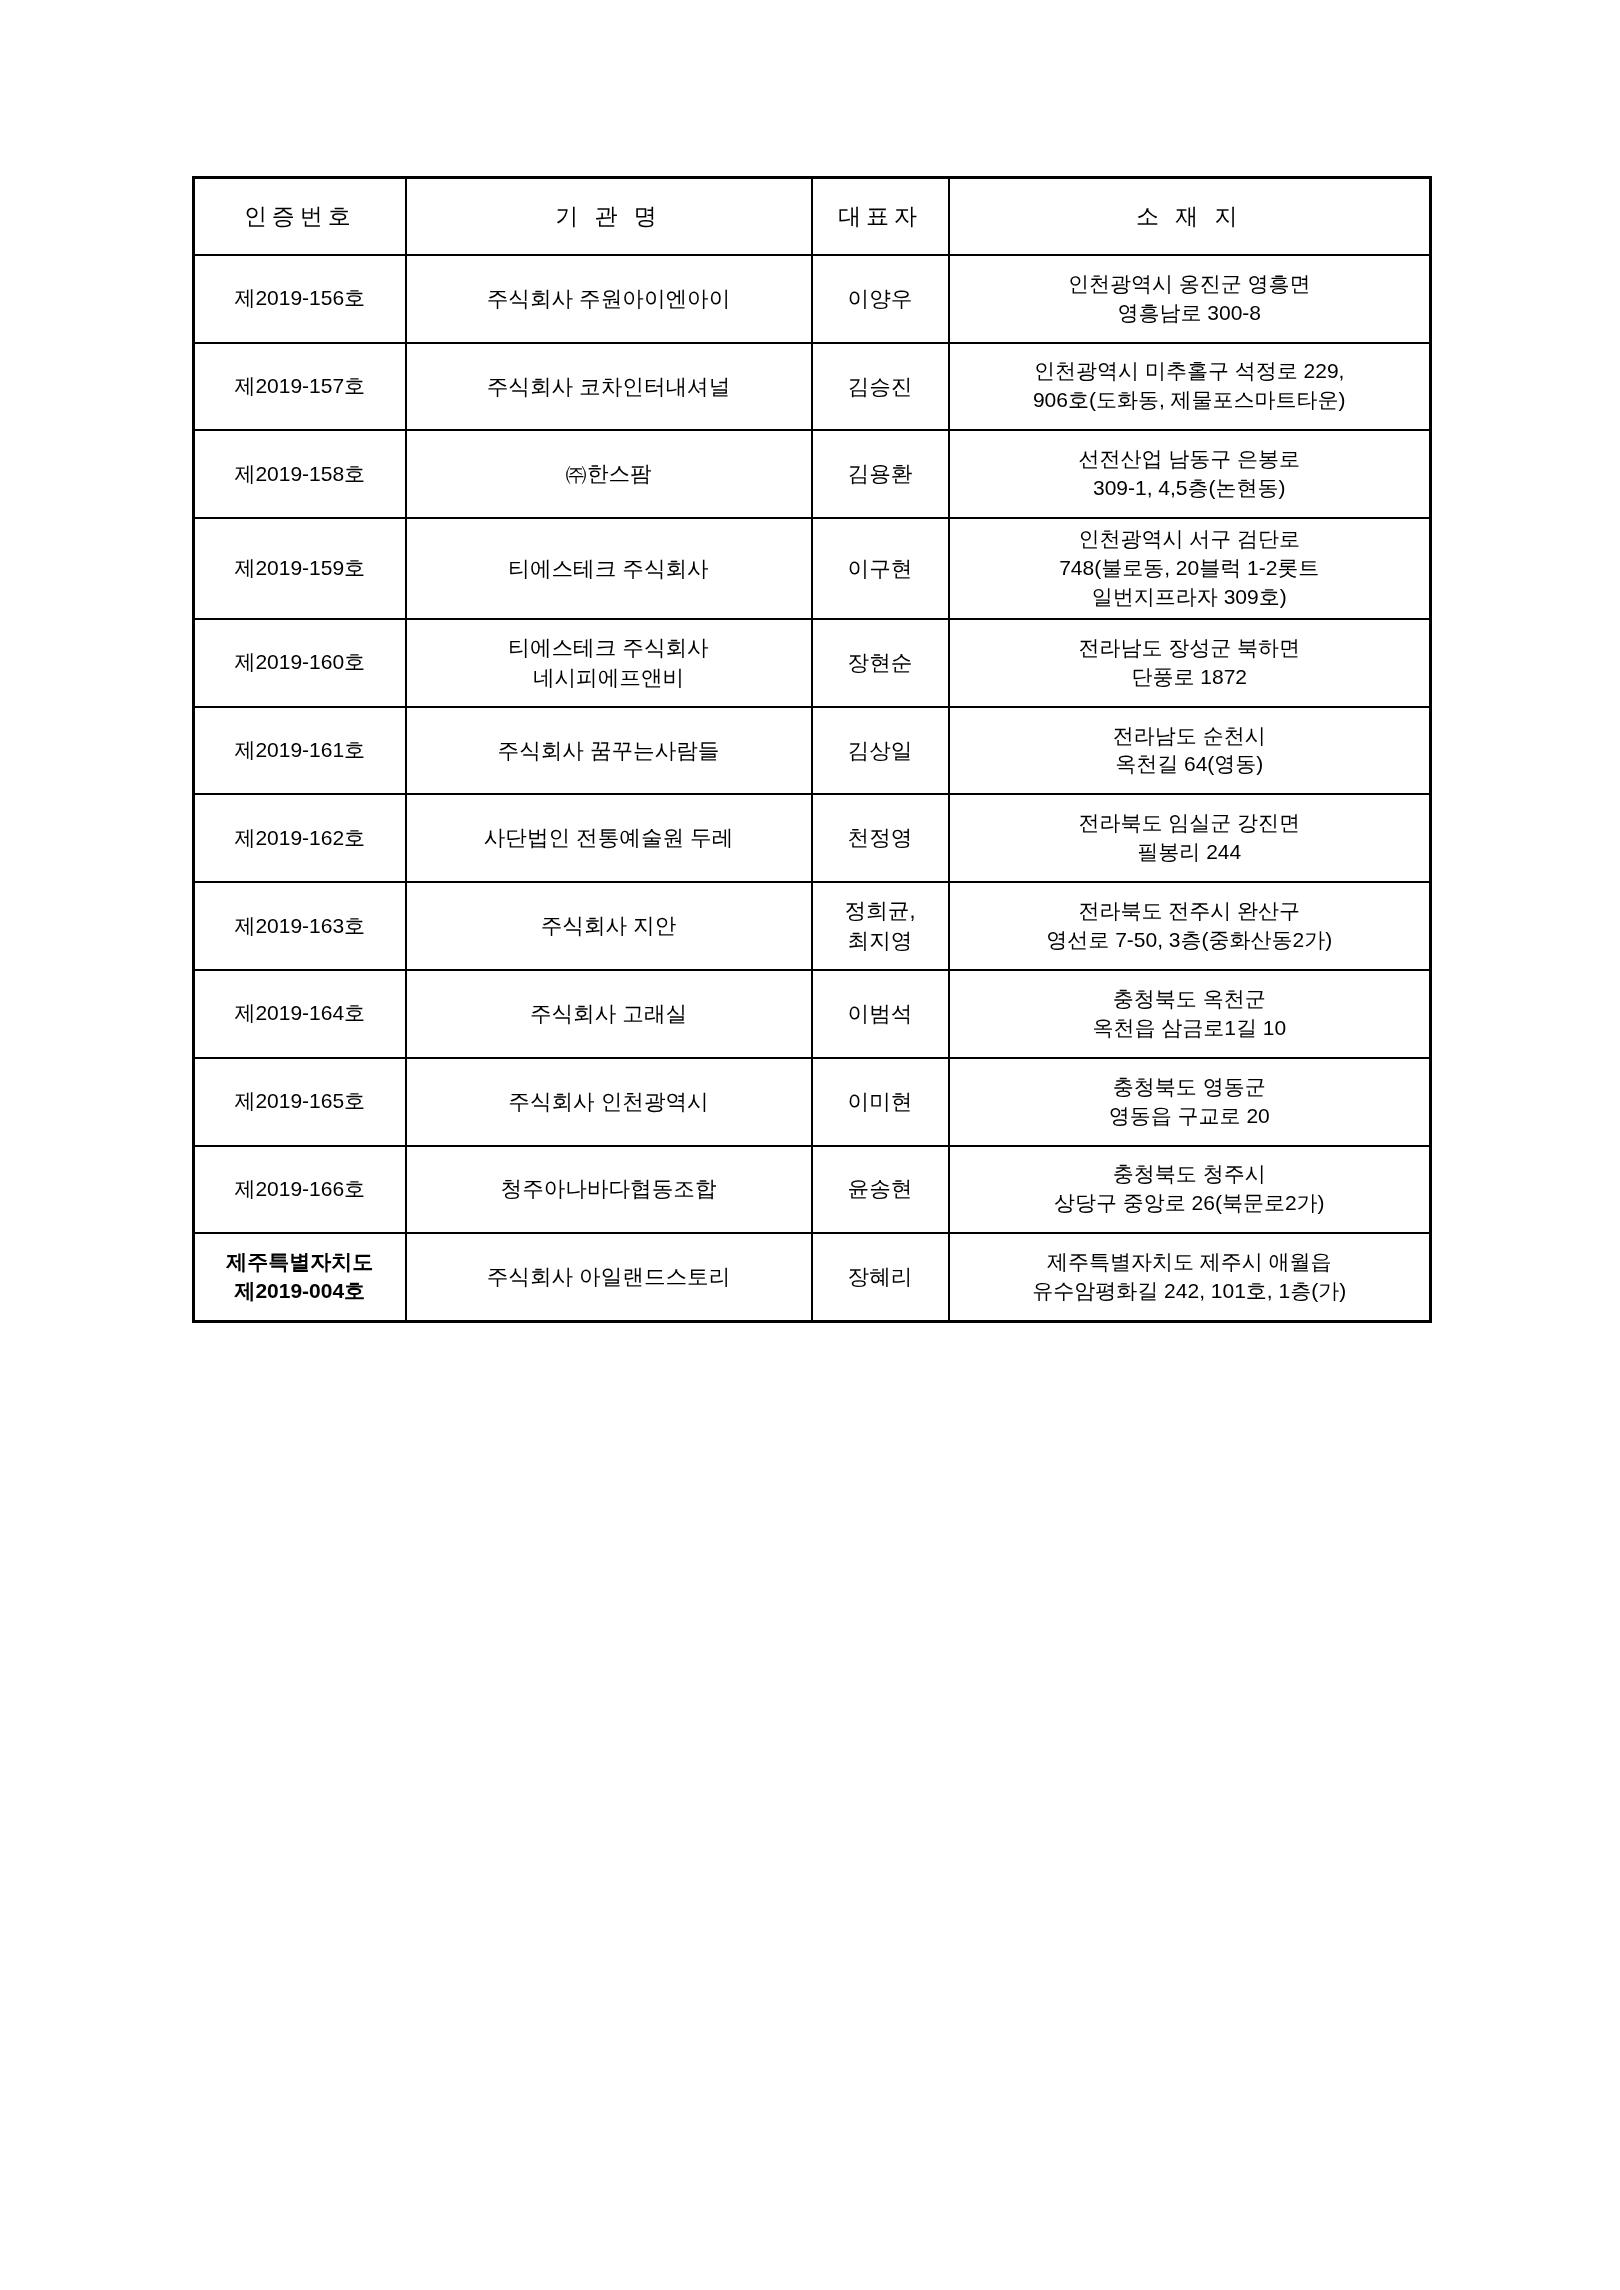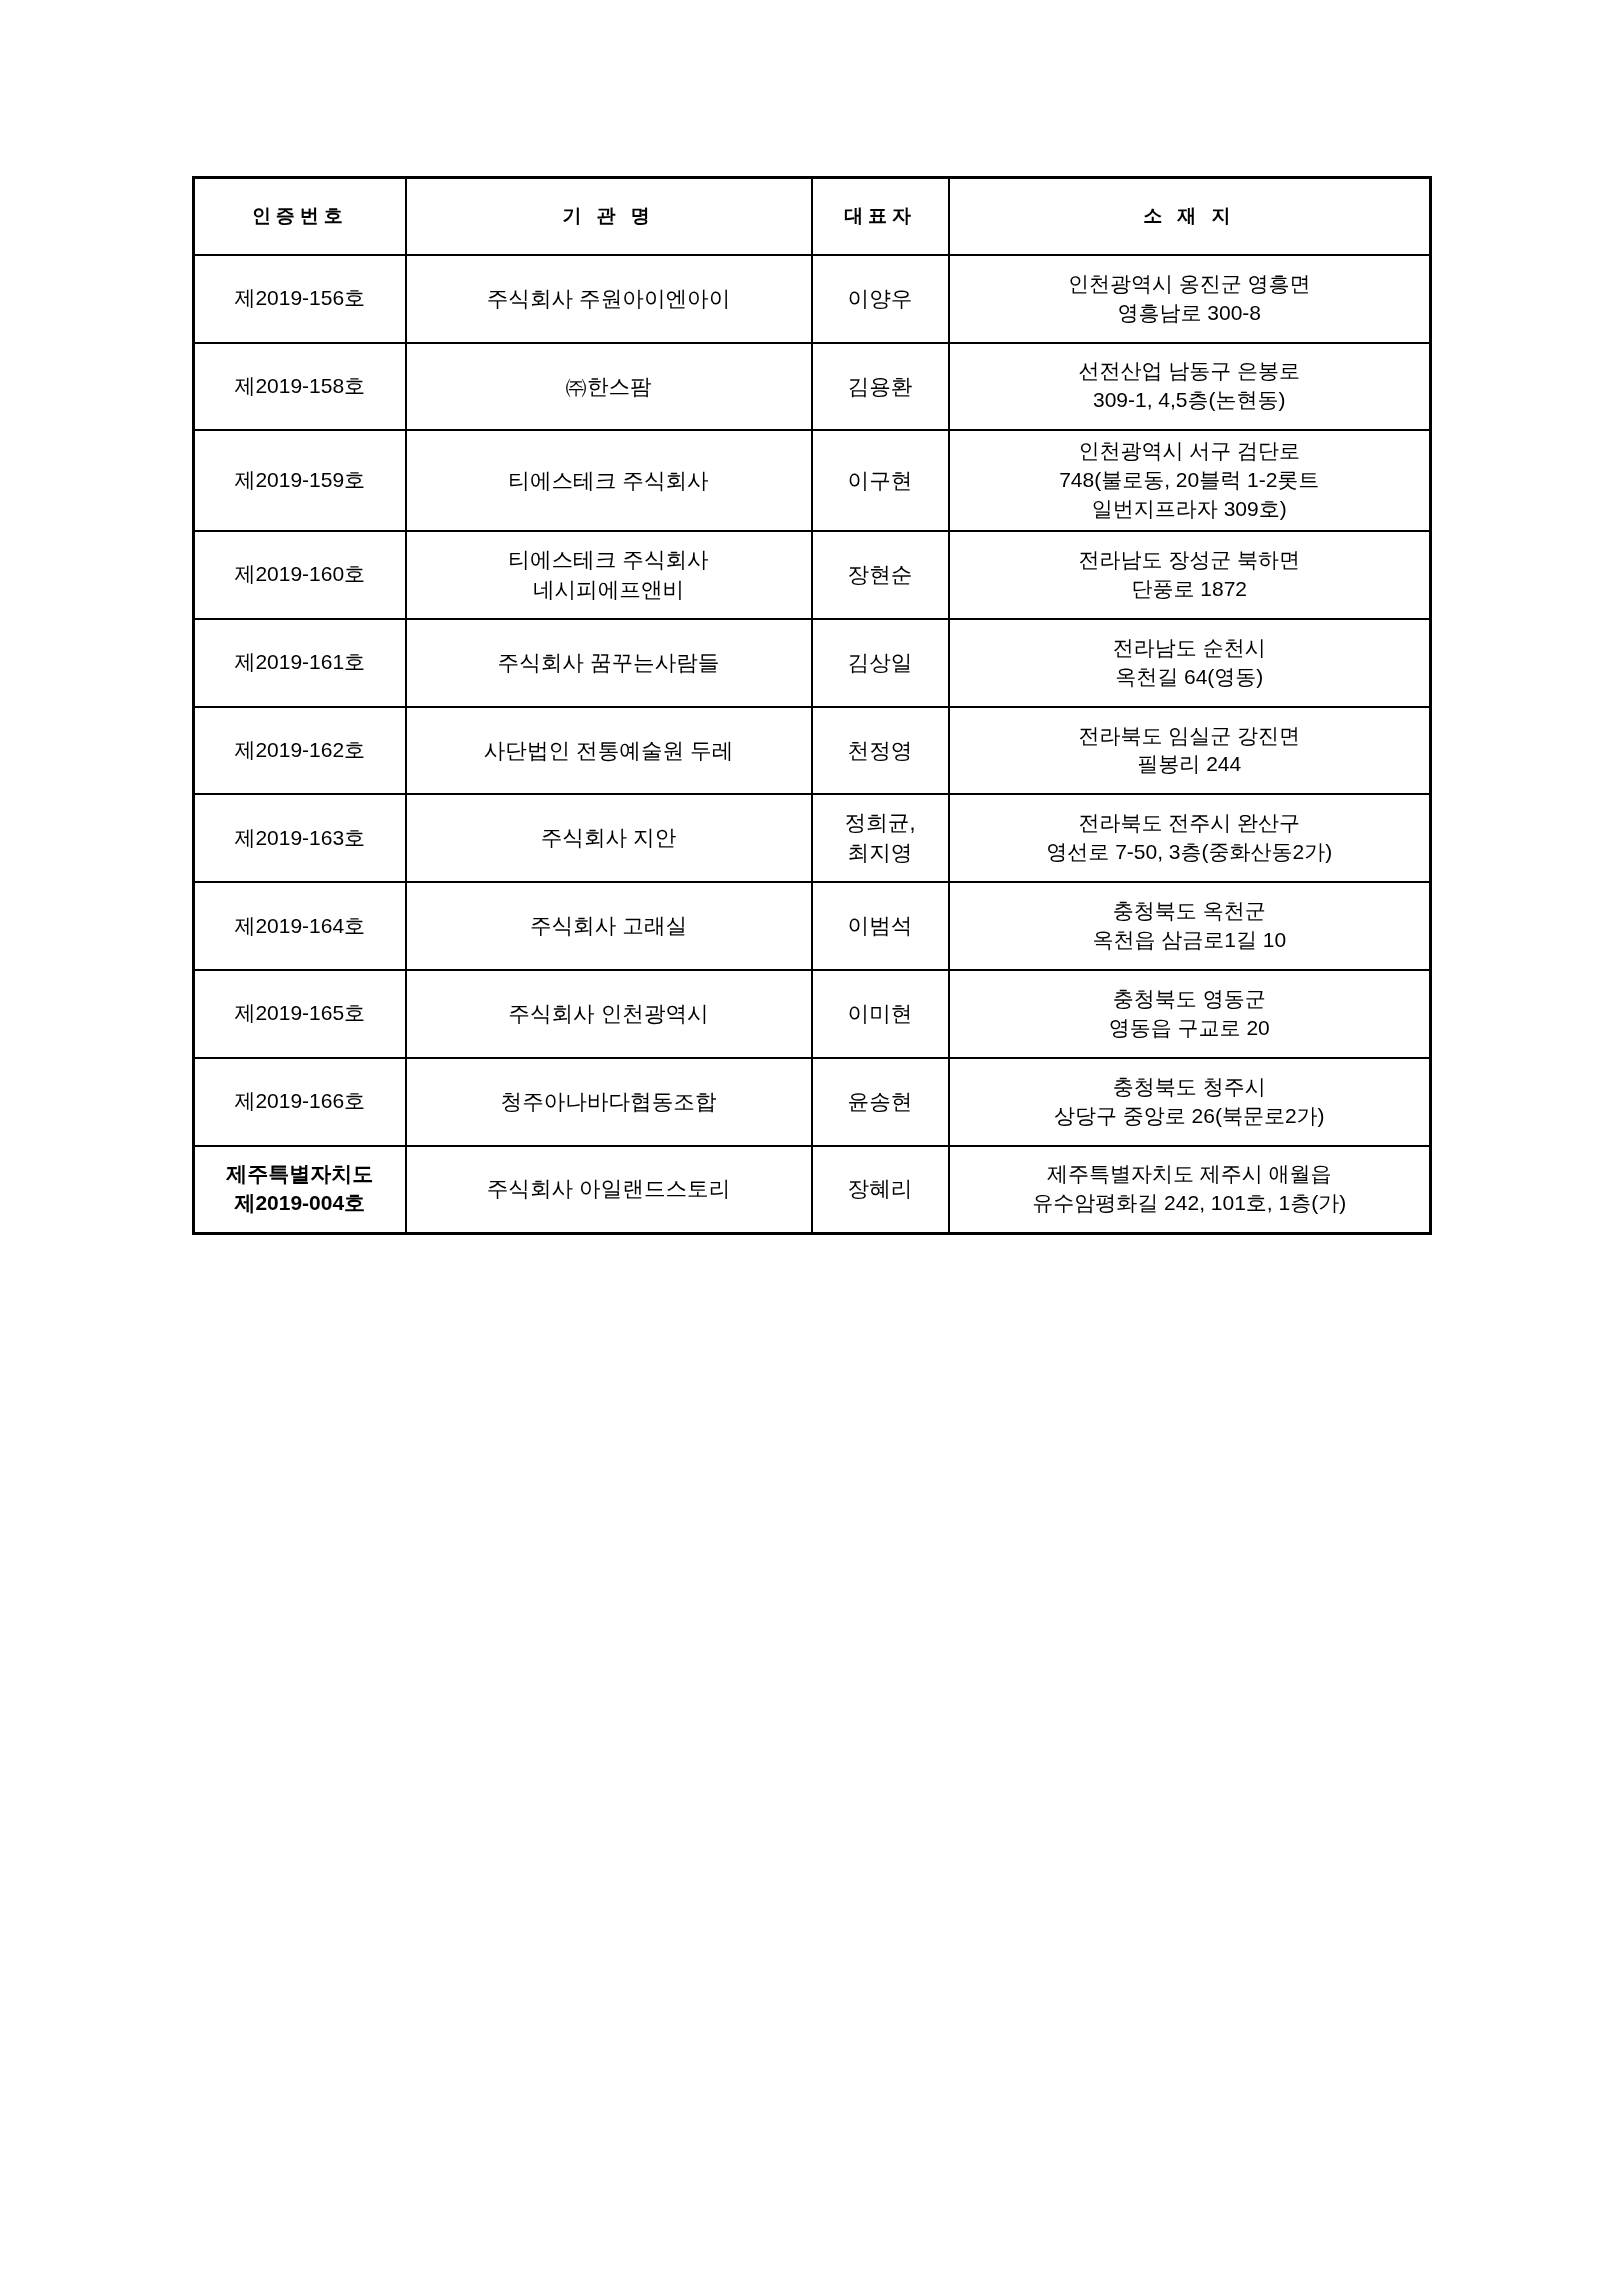--- a/index.html
+++ b/index.html
@@ -43,22 +43,22 @@
   table.cert-table td {
     border: 2px solid #000000;
     text-align: center;
     vertical-align: middle;
     padding: 5.9px 3.9px;
     line-height: 1.38;
     word-break: keep-all;
   }
   table.cert-table thead th {
     height: 63px;
-    font-size: 19px;
-    font-weight: bold;
+    font-size: 23px;
+    font-weight: normal;
     letter-spacing: 4.9px;
   }
   table.cert-table tbody td {
     height: 74px;
     font-size: 21.6px;
     font-weight: normal;
   }
   table.cert-table tbody td.num {
     font-size: 21px;
   }
@@ -111,20 +111,35 @@
             <td class="rep">
               <span class="cell-line">이양우</span>
             </td>
             <td class="addr">
               <span class="cell-line">인천광역시 옹진군 영흥면</span>
               <span class="cell-line">영흥남로 300-8</span>
             </td>
           </tr>
           <tr>
             <td class="num">
+              <span class="cell-line">제2019-157호</span>
+            </td>
+            <td class="name">
+              <span class="cell-line">주식회사 코차인터내셔널</span>
+            </td>
+            <td class="rep">
+              <span class="cell-line">김승진</span>
+            </td>
+            <td class="addr">
+              <span class="cell-line">인천광역시 미추홀구 석정로 229,</span>
+              <span class="cell-line">906호(도화동, 제물포스마트타운)</span>
+            </td>
+          </tr>
+          <tr>
+            <td class="num">
               <span class="cell-line">제2019-158호</span>
             </td>
             <td class="name">
               <span class="cell-line">㈜한스팜</span>
             </td>
             <td class="rep">
               <span class="cell-line">김용환</span>
             </td>
             <td class="addr">
               <span class="cell-line">선전산업 남동구 은봉로</span>

